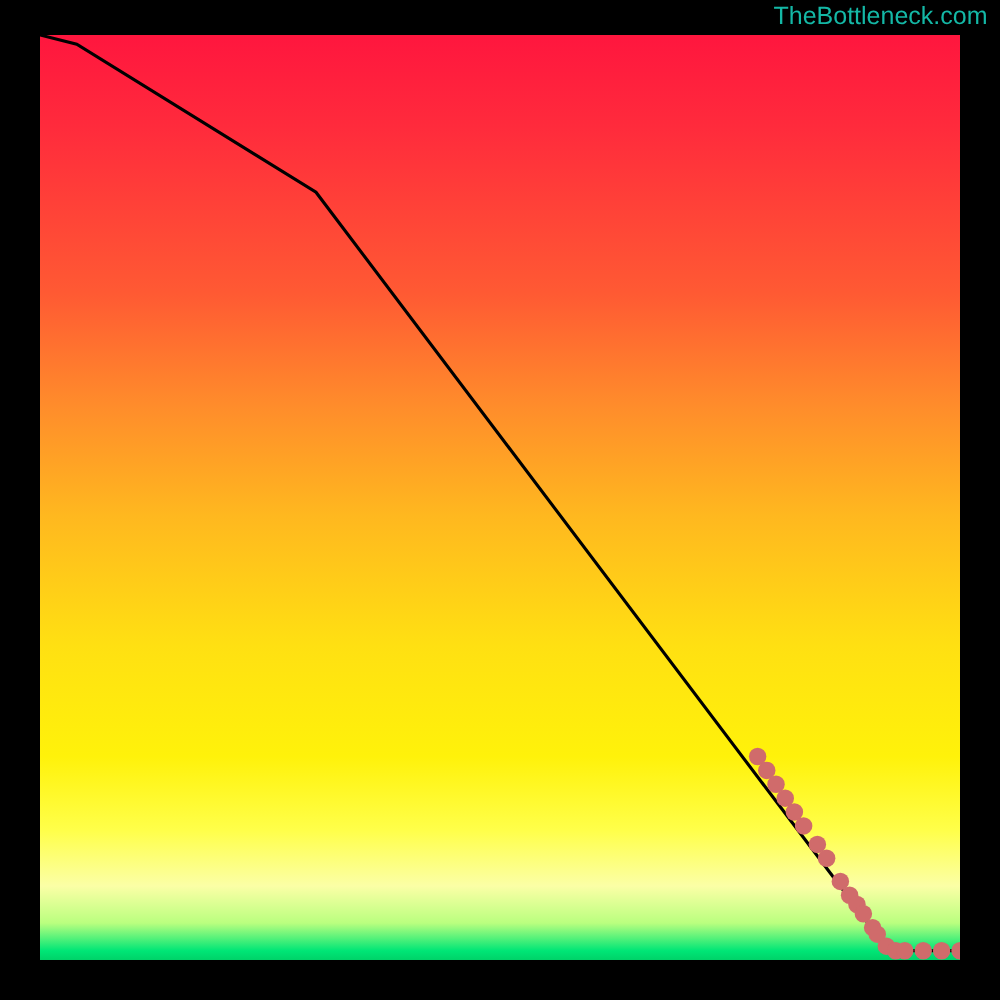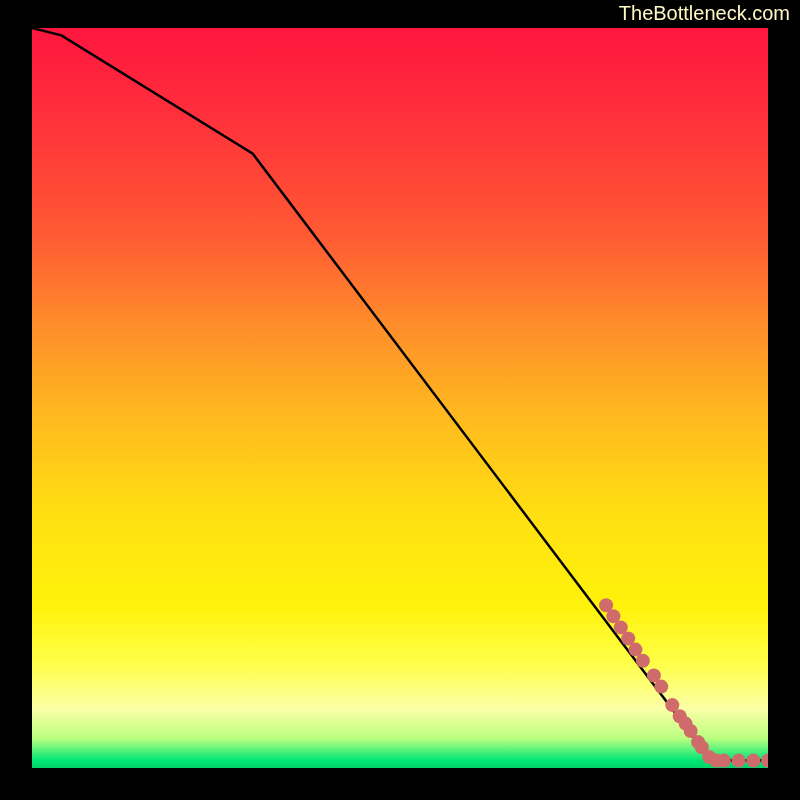--- a/index.html
+++ b/index.html
@@ -14,21 +14,21 @@
   .frame {
     position: relative;
     width: 800px;
     height: 800px;
     background: #000;
   }
   .watermark {
     position: absolute;
     top: 2px;
     right: 10px;
-    color: #fef9c3;
+    color: #14b8a6;
     font-size: 20px;
     font-weight: 500;
     z-index: 20;
   }
   .plot-area {
     position: absolute;
     left: 32px;
     top: 28px;
     width: 736px;
     height: 740px;

